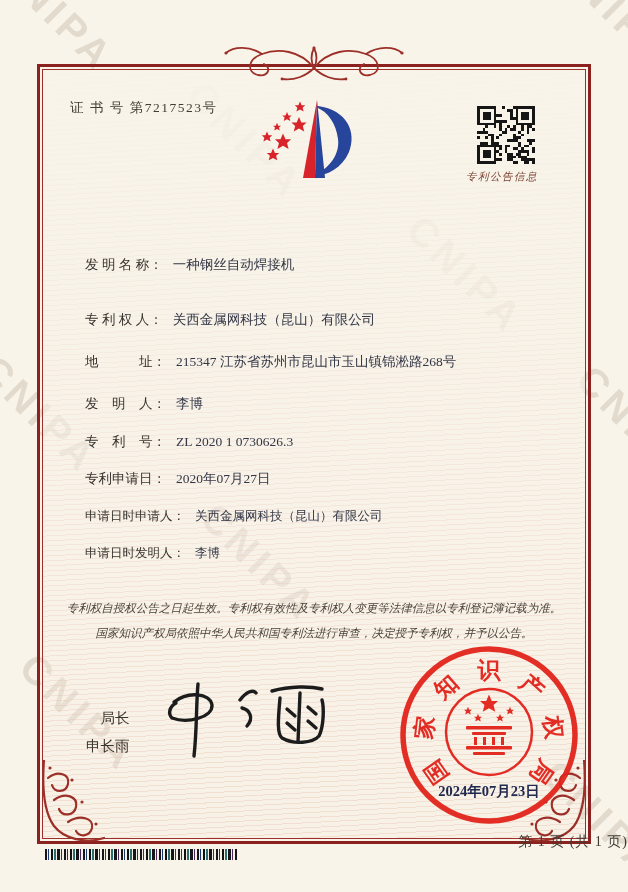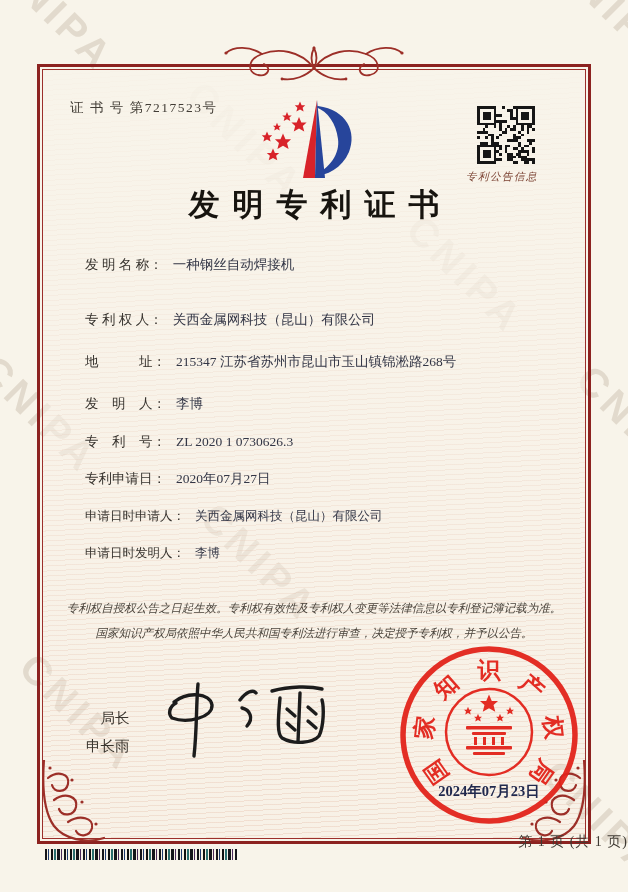--- a/index.html
+++ b/index.html
@@ -335,21 +335,20 @@
         <rect x="6" y="20" width="1" height="1"></rect>
         <rect x="13" y="20" width="1" height="1"></rect>
         <rect x="14" y="20" width="1" height="1"></rect>
         <rect x="17" y="20" width="1" height="1"></rect>
         <rect x="18" y="20" width="1" height="1"></rect>
         <rect x="20" y="20" width="1" height="1"></rect>
       </svg>
     </div>
   <div class="abs qr-label">专利公告信息</div>
 
-  <div class="abs title">发明专利证书</div>
 
   <div class="row" style="top:256px">
     <span>发 明 名 称：</span><span class="val">一种钢丝自动焊接机</span>
   </div>
   <div class="row" style="top:311px">
     <span>专 利 权 人：</span><span class="val">关西金属网科技（昆山）有限公司</span>
   </div>
   <div class="row" style="top:353px">
     <span>地　　　址：</span><span class="val">215347 江苏省苏州市昆山市玉山镇锦淞路268号</span>
   </div>

